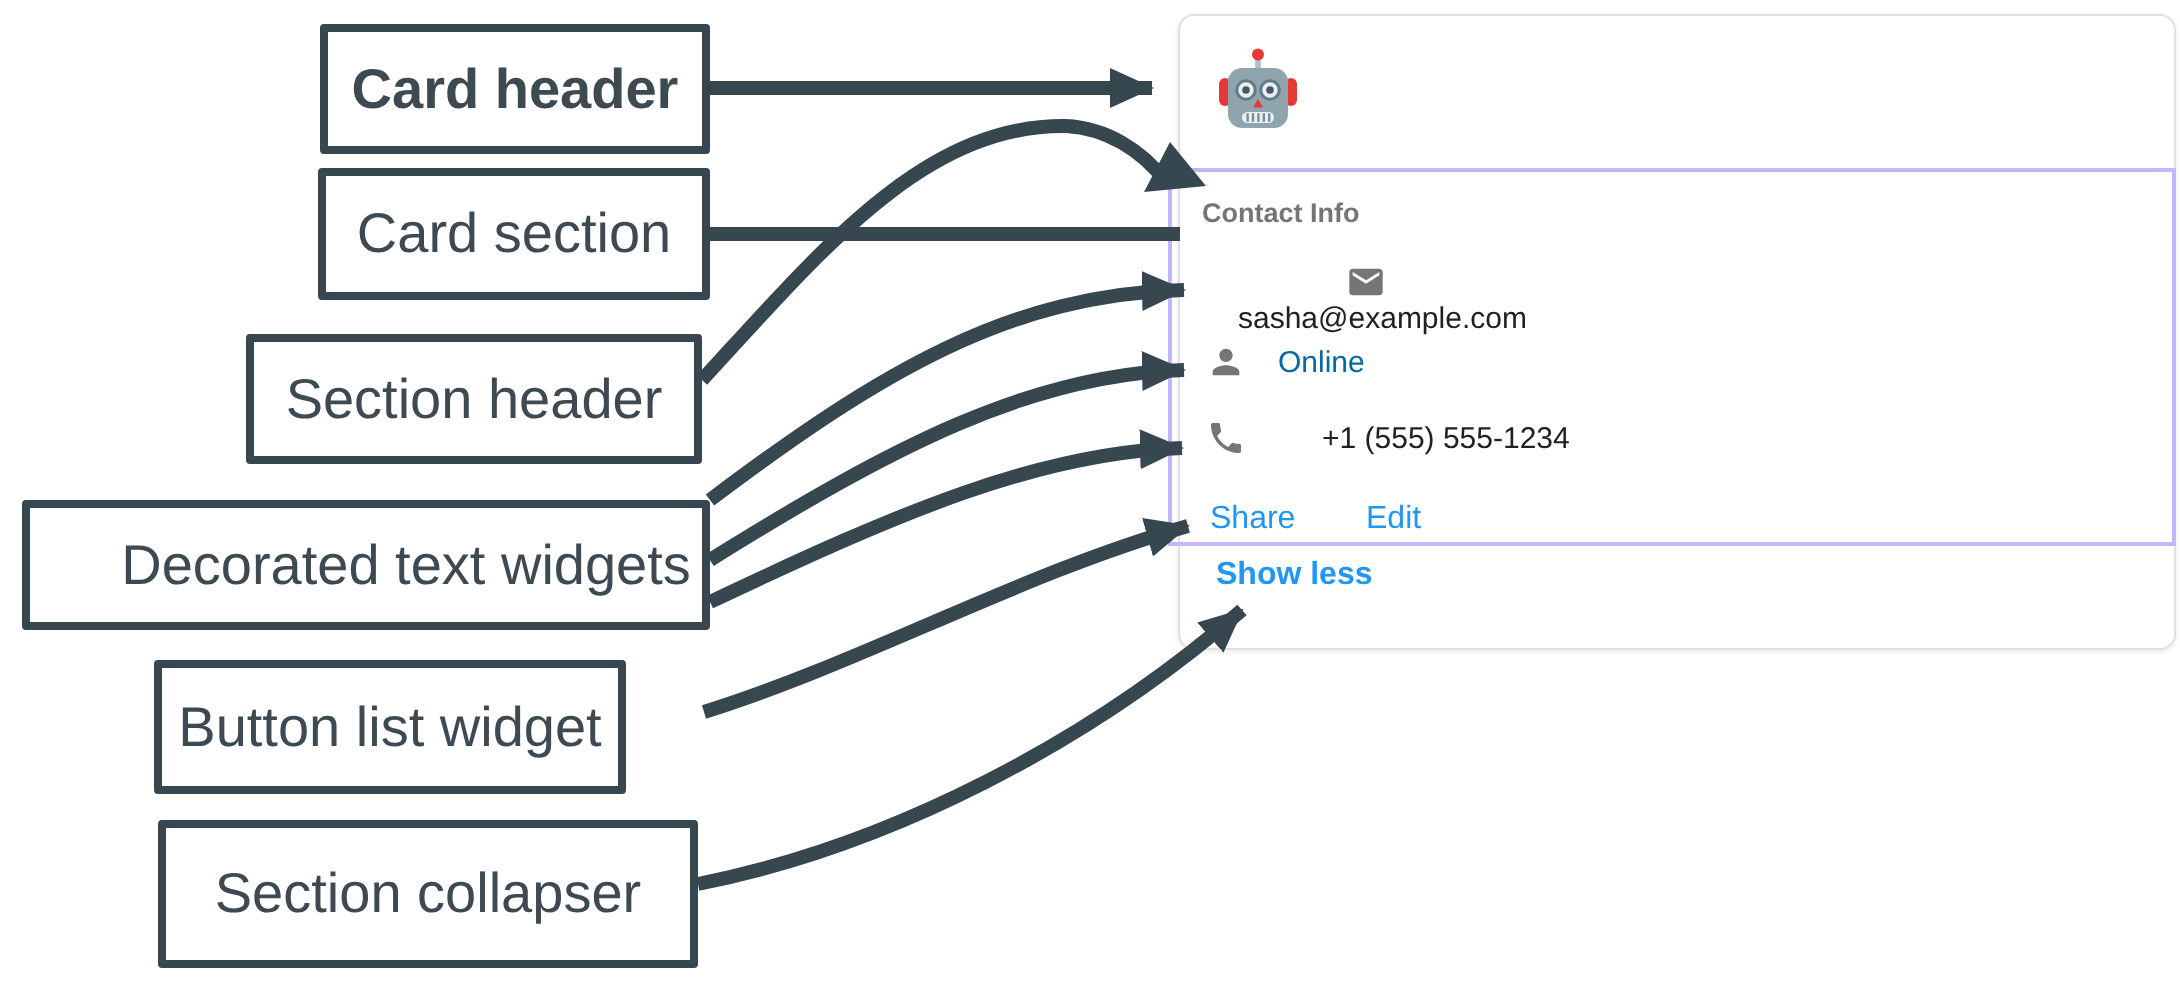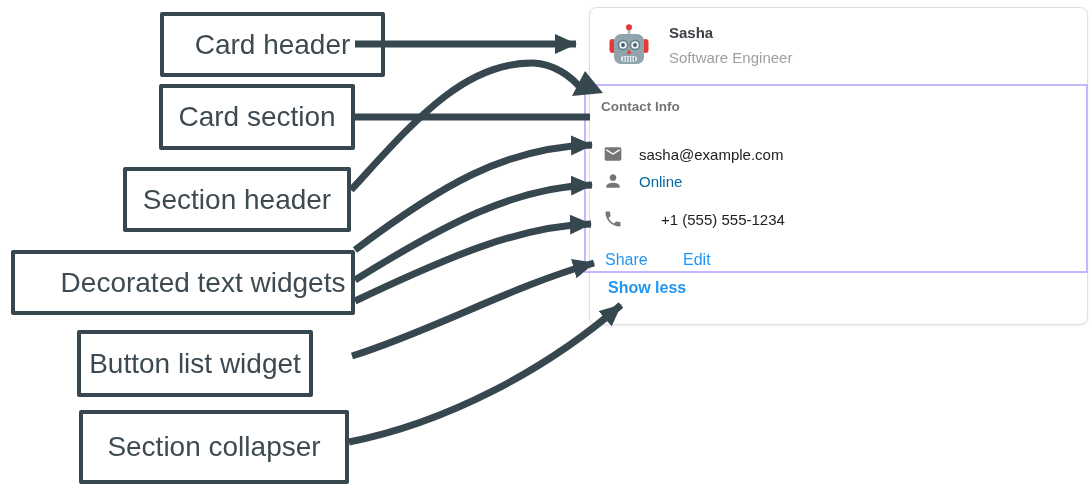--- a/index.html
+++ b/index.html
@@ -22,34 +22,34 @@
 
   
   .section-box {
     position:absolute; left:584px; top:84px; width:504px; height:189px;
     border:2px solid #c4b5fd; box-sizing:border-box; background:transparent; z-index:3;
   }
   .section-title { position:absolute; left:15px; top:13px; font-size:13.5px; font-weight:700; color:#757575; }
   .crow { position:absolute; left:17px; display:flex; align-items:center; }
   .crow .cicon { width:20px; height:20px; }
   .crow .ctext { margin-left:16px; font-size:15px; color:#212121; }
-  .crow.r1 { top:58px; } .crow.r2 { top:85px; } .crow.r3 { top:123px;gap:22px; }
+  .crow.r1 { top:45px;flex-direction:column; } .crow.r2 { top:85px; } .crow.r3 { top:123px;gap:22px; }
   .crow.r2 .ctext { color:#0369a1; }
   .linkbtn { position:absolute; font-size:16px; font-weight:500; color:#2196f3; cursor:pointer; }
   .share { left:19px; top:165px; }
   .edit  { left:97px; top:165px; }
   .showless { left:22px; top:193px; font-weight:700; }
 
   
   .lbl {
     position:absolute; background:#fff; border:4px solid #37474f; border-radius:2px;
     display:flex; align-items:center; justify-content:center;
     font-size:28px; color:#3e4a52; box-sizing:border-box; z-index:4; white-space:nowrap;
   }
-  .lbl1 { left:160px; top:12px;  width:225px; height:65px; }
+  .lbl1 { left:160px; top:12px;  width:195px; height:65px;font-weight:bold; }
   .lbl2 { left:159px; top:84px;  width:196px; height:66px; }
   .lbl3 { left:123px; top:167px; width:228px; height:65px; }
   .lbl4 { left:11px;  top:250px; width:344px; height:65px;padding-left:40px; }
   .lbl5 { left:77px;  top:330px; width:236px; height:67px; }
   .lbl6 { left:79px;  top:410px; width:270px; height:74px; }
 
   
   .overlay { position:absolute; left:0; top:0; z-index:6; pointer-events:none; }
   .arrow { stroke:#37474f; stroke-width:7; fill:none; }
 </style>
@@ -71,24 +71,20 @@
       <polygon points="20,26.5 17.5,30.8 22.5,30.8" fill="#e53935"></polygon>
       <rect x="12" y="33" width="16" height="5.5" rx="2.7" fill="#eceff1"></rect>
       <g stroke="#78909c" stroke-width="1.2">
         <line x1="14.8" y1="33.6" x2="14.8" y2="37.9"></line>
         <line x1="17.5" y1="33.6" x2="17.5" y2="37.9"></line>
         <line x1="20.2" y1="33.6" x2="20.2" y2="37.9"></line>
         <line x1="22.9" y1="33.6" x2="22.9" y2="37.9"></line>
         <line x1="25.6" y1="33.6" x2="25.6" y2="37.9"></line>
       </g>
     </svg>
-    <div class="hdr-text">
-      <div class="hdr-name">Sasha</div>
-      <div class="hdr-role">Software Engineer</div>
-    </div>
   </div>
 </div>
 
 <div class="section-box">
   <div class="section-title">Contact Info</div>
 
   <div class="crow r1">
     <svg class="cicon" viewBox="0 0 24 24">
       <path fill="#757575" d="M20 4H4c-1.1 0-1.99.9-1.99 2L2 18c0 1.1.9 2 2 2h16c1.1 0 2-.9 2-2V6c0-1.1-.9-2-2-2zm0 4l-8 5-8-5V6l8 5 8-5v2z"></path>
     </svg>

